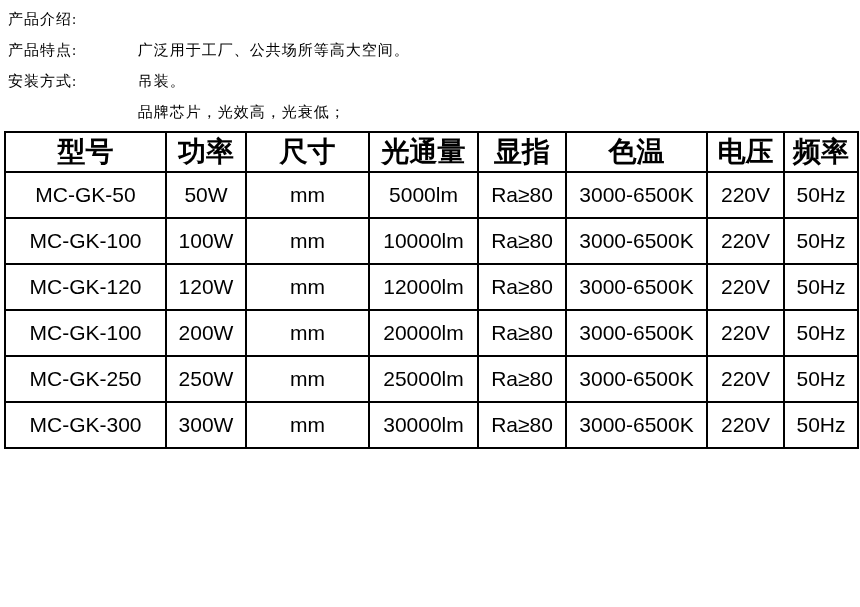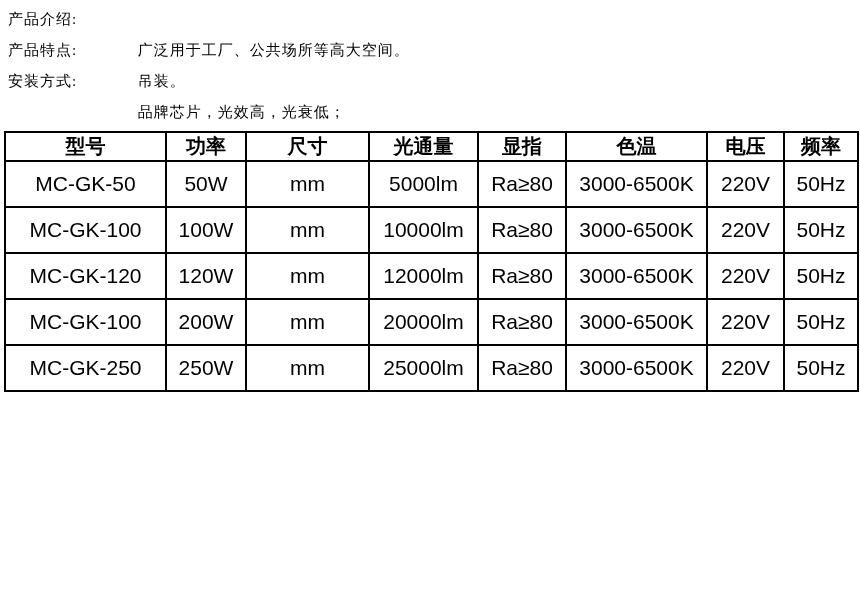--- a/index.html
+++ b/index.html
@@ -34,21 +34,21 @@
   .spec-table th, .spec-table td {
     border: 2px solid #000000;
     padding: 0;
     overflow: hidden;
     white-space: nowrap;
     vertical-align: middle;
     text-align: center;
   }
   .spec-table th {
     height: 26px;
-    font-size: 20px;
+    font-size: 28px;
     font-weight: bold;
     font-family: "Liberation Serif", "DejaVu Serif", serif;
   }
   .spec-table td {
     height: 46px;
     font-size: 21px;
     font-weight: normal;
     font-family: "Liberation Sans", "DejaVu Sans", sans-serif;
   }
 </style>
@@ -141,14 +141,24 @@
       <tr>
     <td>MC-GK-250</td>
     <td>250W</td>
     <td>mm</td>
     <td>25000lm</td>
     <td>Ra≥80</td>
     <td>3000-6500K</td>
     <td>220V</td>
     <td>50Hz</td>
   </tr>
+      <tr>
+    <td>MC-GK-300</td>
+    <td>300W</td>
+    <td>mm</td>
+    <td>30000lm</td>
+    <td>Ra≥80</td>
+    <td>3000-6500K</td>
+    <td>220V</td>
+    <td>50Hz</td>
+  </tr>
     </tbody>
 </table>
 
 </body></html>

